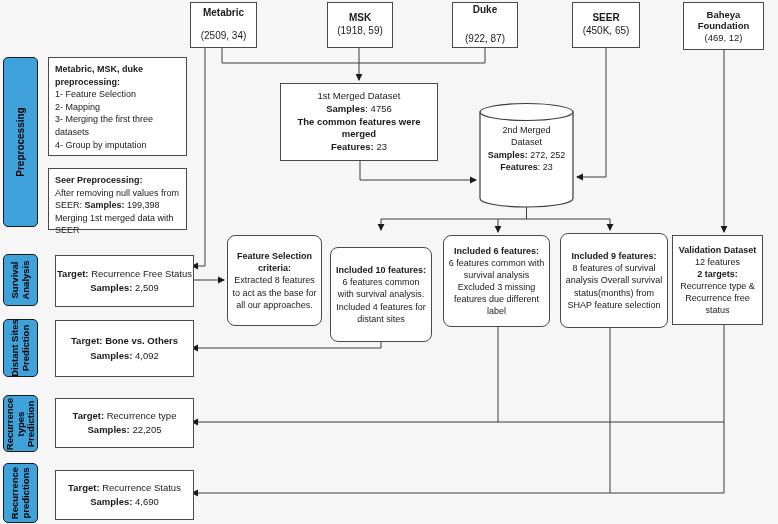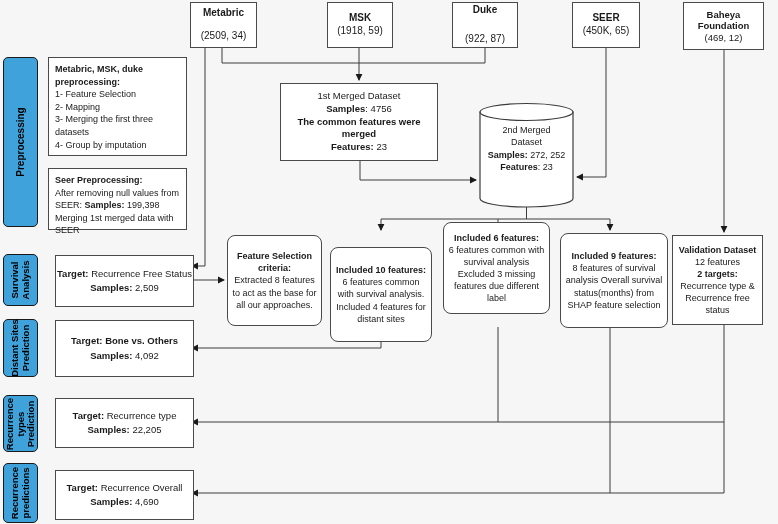--- a/index.html
+++ b/index.html
@@ -146,21 +146,21 @@
   </div>
   <div class="box flex-c target" style="top:320px;height:57px;">
     <div><b>Target:</b><b> Bone vs. Others</b></div>
     <div><b>Samples:</b><span>  4,092</span></div>
   </div>
   <div class="box flex-c target" style="top:398px;height:50px;">
     <div><b>Target:</b><span> Recurrence type</span></div>
     <div><b>Samples:</b><span>  22,205</span></div>
   </div>
   <div class="box flex-c target" style="top:470px;height:50px;">
-    <div><b>Target:</b><span> Recurrence Overall</span></div>
+    <div><b>Target:</b><span> Recurrence Status</span></div>
     <div><b>Samples:</b><span> 4,690</span></div>
   </div>
 
   <div class="box flex-c mid" style="left:280px;top:83px;width:158px;height:78px;font-size:9.5px;">
     <div>1st Merged Dataset</div>
     <div><b>Samples</b><span>: 4756</span></div>
     <div><b>The common features were merged</b></div>
     <div><b>Features:</b><span> 23</span></div>
   </div>
 
@@ -172,21 +172,21 @@
   </div>
 
   <div class="box flex-c mid rounded" style="left:227px;top:235px;width:95px;height:91px;">
     <div><b>Feature Selection criteria:</b></div>
     <div>Extracted 8 features to act as the base for all our approaches.</div>
   </div>
   <div class="box flex-c mid rounded" style="left:330px;top:247px;width:102px;height:95px;">
     <div><b>Included 10 features:</b></div>
     <div>6 features common with survival analysis. Included 4 features for distant sites</div>
   </div>
-  <div class="box flex-c mid rounded" style="left:443px;top:222px;width:107px;height:92px;">
+  <div class="box flex-c mid rounded" style="left:443px;top:235px;width:107px;height:92px;">
     <div><b>Included 6 features:</b></div>
     <div>6 features common with survival analysis Excluded 3 missing features due different label</div>
   </div>
   <div class="box flex-c mid rounded" style="left:560px;top:233px;width:108px;height:95px;">
     <div><b>Included 9 features:</b></div>
     <div>8 features of survival analysis Overall survival status(months) from SHAP feature selection</div>
   </div>
   <div class="box flex-c mid" style="left:672px;top:235px;width:91px;height:90px;">
     <div><b>Validation Dataset</b></div>
     <div>12 features</div>

